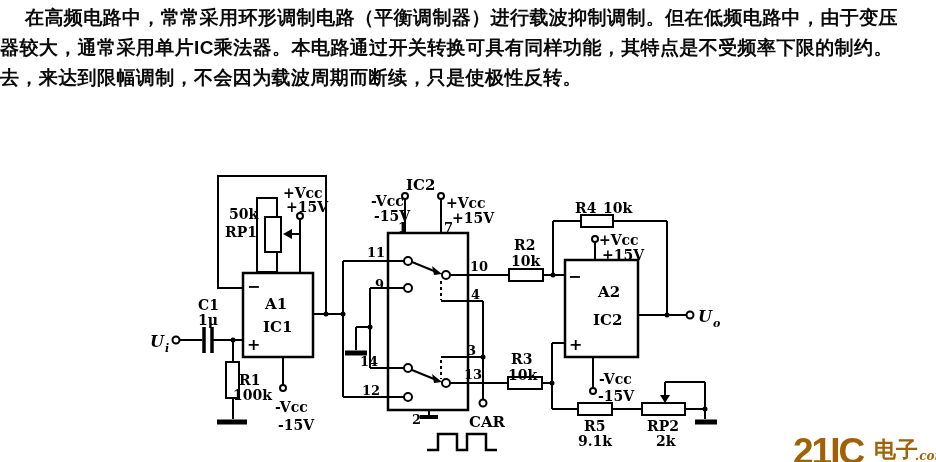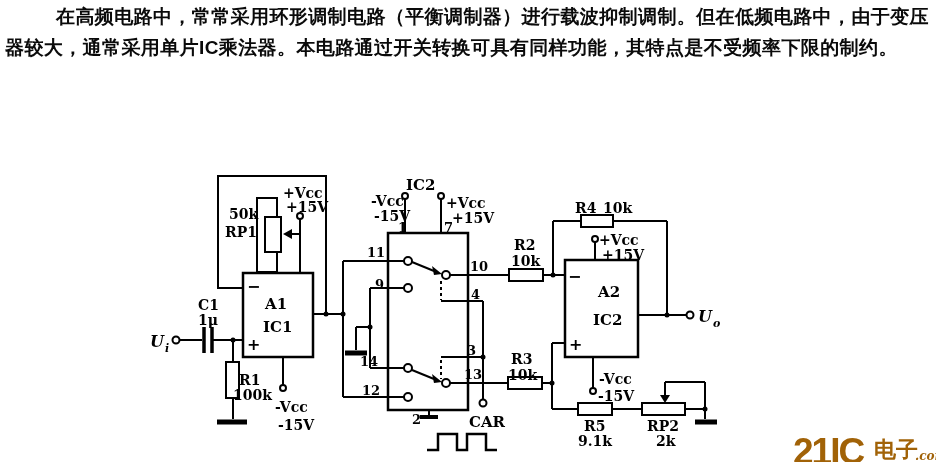--- a/index.html
+++ b/index.html
@@ -1,22 +1,22 @@
 <!DOCTYPE html>
 <html><head>
 <meta charset="utf-8">
 <style>
   html,body{margin:0;padding:0;background:#fff;}
   .page{position:relative;width:936px;height:462px;background:#ffffff;overflow:hidden;
         font-family:"Liberation Sans",sans-serif;}
   .para{position:absolute;left:0;top:3px;width:936px;color:#0a0a0a;
         font-weight:700;font-size:19px;line-height:30px;letter-spacing:.4px;}
   .para .line{white-space:nowrap;overflow:hidden;}
-  .ind-first{padding-left:56px;font-family:Liberation Mono, monospace;}
-  .ind-none{padding-left:5px;}
+  .ind-first{padding-left:25px;}
+  .ind-none{}
   .ind-mid{padding-left:237px;}
   svg text{font-family:"DejaVu Serif",serif;font-weight:bold;fill:#000;}
   svg .lbl{font-size:14px;}
   svg .pin{font-size:13px;}
   svg .big{font-size:15px;}
   svg .sign{font-size:16px;font-family:"DejaVu Sans",sans-serif;}
   svg .usym{font-size:16px;font-style:italic;}
   svg .usub{font-size:11px;font-style:italic;}
   .wm{position:absolute;left:0;top:0;width:936px;height:462px;}
   .wm span{position:absolute;color:#a16207;margin-top:19px;}
@@ -27,20 +27,21 @@
            font-family:"DejaVu Serif",serif;}
 </style>
 </head>
 <body>
 
 <div class="page">
 
   <div class="para">
     <div class="line ind-first">在高频电路中，常常采用环形调制电路（平衡调制器）进行载波抑制调制。但在低频电路中，由于变压</div>
     <div class="line ind-none">器较大，通常采用单片IC乘法器。本电路通过开关转换可具有同样功能，其特点是不受频率下限的制约。</div>
+    <div class="line ind-none">去，来达到限幅调制，不会因为载波周期而断续，只是使极性反转。</div>
   </div>
 
   <svg width="936" height="462" viewBox="0 0 936 462" style="position:absolute;left:0;top:0;">
 
     <g stroke="#000" stroke-width="2" fill="none">
 
       <line x1="179" y1="340" x2="202" y2="340"></line>
       <line x1="213" y1="340" x2="243" y2="340"></line>
       <line x1="233" y1="340" x2="233" y2="362"></line>
       <line x1="233" y1="398" x2="233" y2="419"></line>

